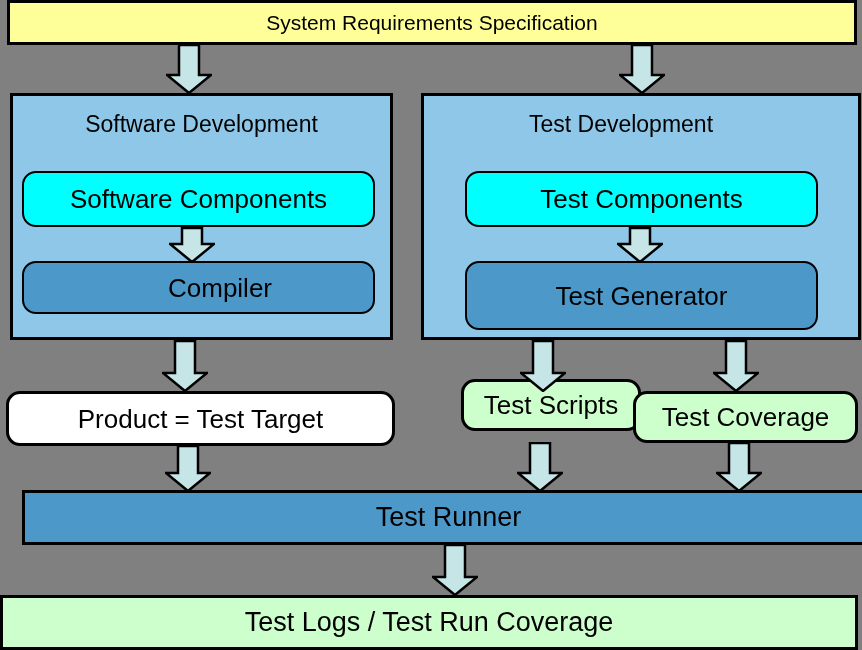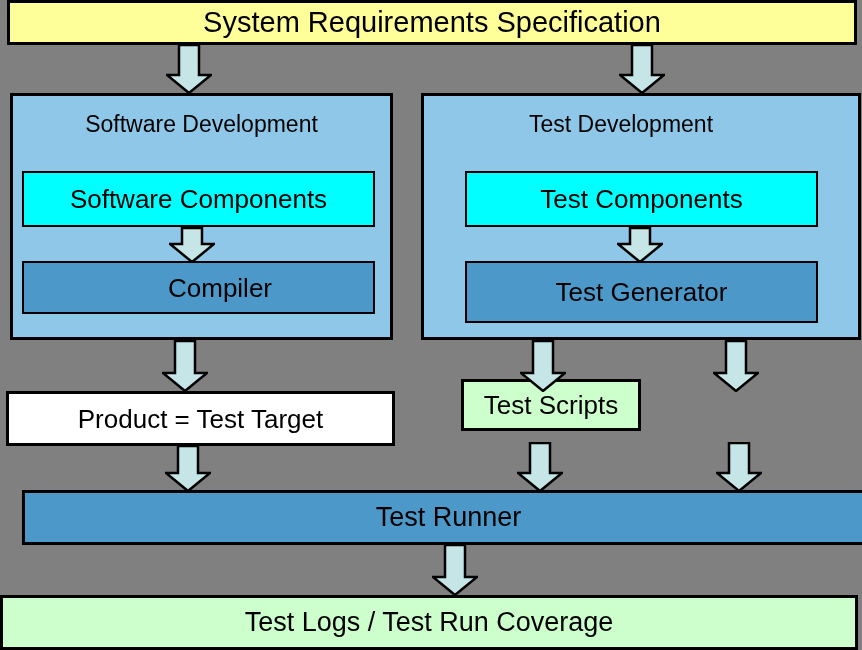--- a/index.html
+++ b/index.html
@@ -28,35 +28,35 @@
   }
   .node.thin { border-width: 2px; }
   .container-title {
     position: absolute;
     display: flex;
     align-items: center;
     justify-content: center;
     white-space: nowrap;
     line-height: 1;
   }
-  .fs-title  { font-size: 29px; }
+  .fs-title  { font-size: 21px; }
   .fs-sub    { font-size: 23px; }
-  .fs-label  { font-size: 26px; }
+  .fs-label  { font-size: 26px; border-radius: 14px; }
   .fs-wide   { font-size: 27px; }
 
   
   #title-box        { left: 7px;   top: 0px;   width: 850px; height: 45px; }
   #sw-container     { left: 10px;  top: 93px;  width: 383px; height: 247px; }
   #test-container   { left: 421px; top: 93px;  width: 440px; height: 247px; }
   #sw-dev-title     { left: 10px;  top: 108px; width: 383px; height: 32px; }
   #test-dev-title   { left: 421px; top: 108px; width: 400px; height: 32px; }
   #sw-components    { left: 22px;  top: 171px; width: 353px; height: 56px; }
   #compiler         { left: 22px;  top: 261px; width: 353px; height: 53px; padding-left: 43px; }
   #test-components  { left: 465px; top: 171px; width: 353px; height: 56px; }
-  #test-generator   { left: 465px; top: 261px; width: 353px; height: 62px; }
+  #test-generator   { left: 465px; top: 261px; width: 353px; height: 69px; }
   #product          { left: 6px;   top: 391px; width: 389px; height: 55px; }
   #test-scripts     { left: 430px; top: 379px; width: 180px; height: 52px; margin-left: 31px; }
   #test-coverage    { left: 633px; top: 391px; width: 225px; height: 52px; }
   #test-runner      { left: 22px;   top: 490px; width: 853px; height: 55px; }
   #test-logs        { left: 0px;   top: 595px; width: 858px; height: 55px; }
 
   .arrow { position: absolute; }
 </style>
 </head>
 <body>
@@ -78,20 +78,21 @@
   <div class="node thin fs-label" id="compiler" style="background: rgb(76, 152, 201);">Compiler</div>
 
   <div class="node thin fs-label" id="test-components" style="background: rgb(0, 255, 255);">Test Components</div>
 
   <div class="node thin fs-label" id="test-generator" style="background: rgb(76, 152, 201);">Test Generator</div>
 
   <div class="node fs-label" id="product" style="background: #ffffff;">Product = Test Target</div>
 
   <div class="node fs-label" id="test-scripts" style="background: rgb(204, 255, 204);">Test Scripts</div>
 
+  <div class="node fs-label" id="test-coverage" style="background: rgb(204, 255, 204);">Test Coverage</div>
 
   <div class="node fs-wide" id="test-runner" style="background: rgb(76, 152, 201);">Test Runner</div>
 
   <div class="node fs-wide" id="test-logs" style="background: rgb(204, 255, 204);">Test Logs / Test Run Coverage</div>
 
 <svg width="46" height="50" viewBox="0 0 46 50" class="arrow" style="left: 166px; top: 44px;">
       <polygon points="13,1 33,1 33,31 45,31 23,49 1,31 13,31" fill="#C6E5E7" stroke="#000000" stroke-width="2.5" stroke-linejoin="miter"></polygon>
     </svg>
     <svg width="46" height="50" viewBox="0 0 46 50" class="arrow" style="left: 619px; top: 44px;">
       <polygon points="13,1 33,1 33,31 45,31 23,49 1,31 13,31" fill="#C6E5E7" stroke="#000000" stroke-width="2.5" stroke-linejoin="miter"></polygon>

